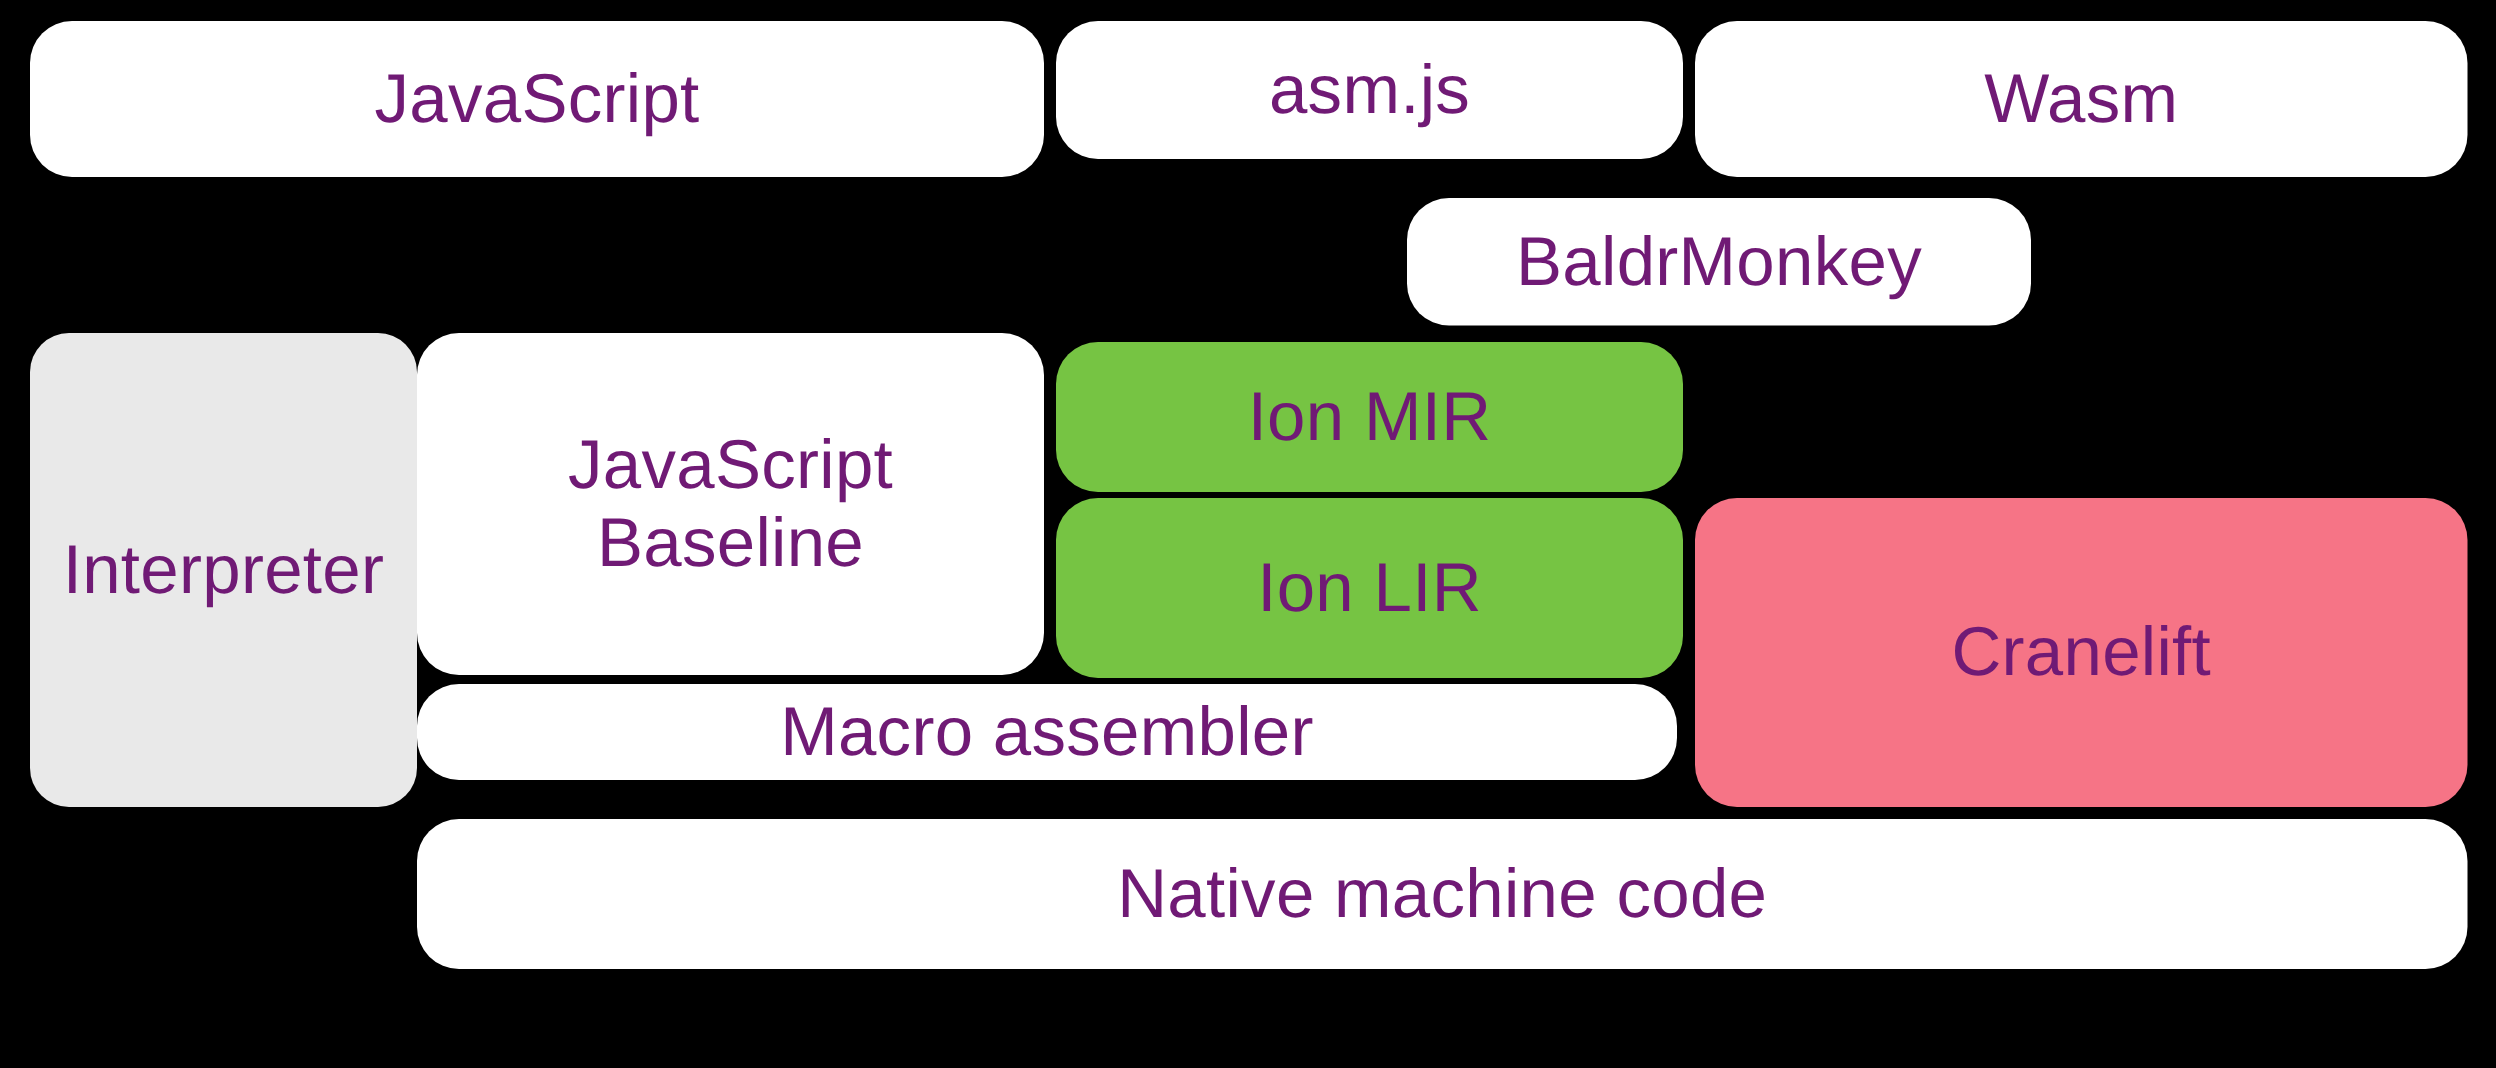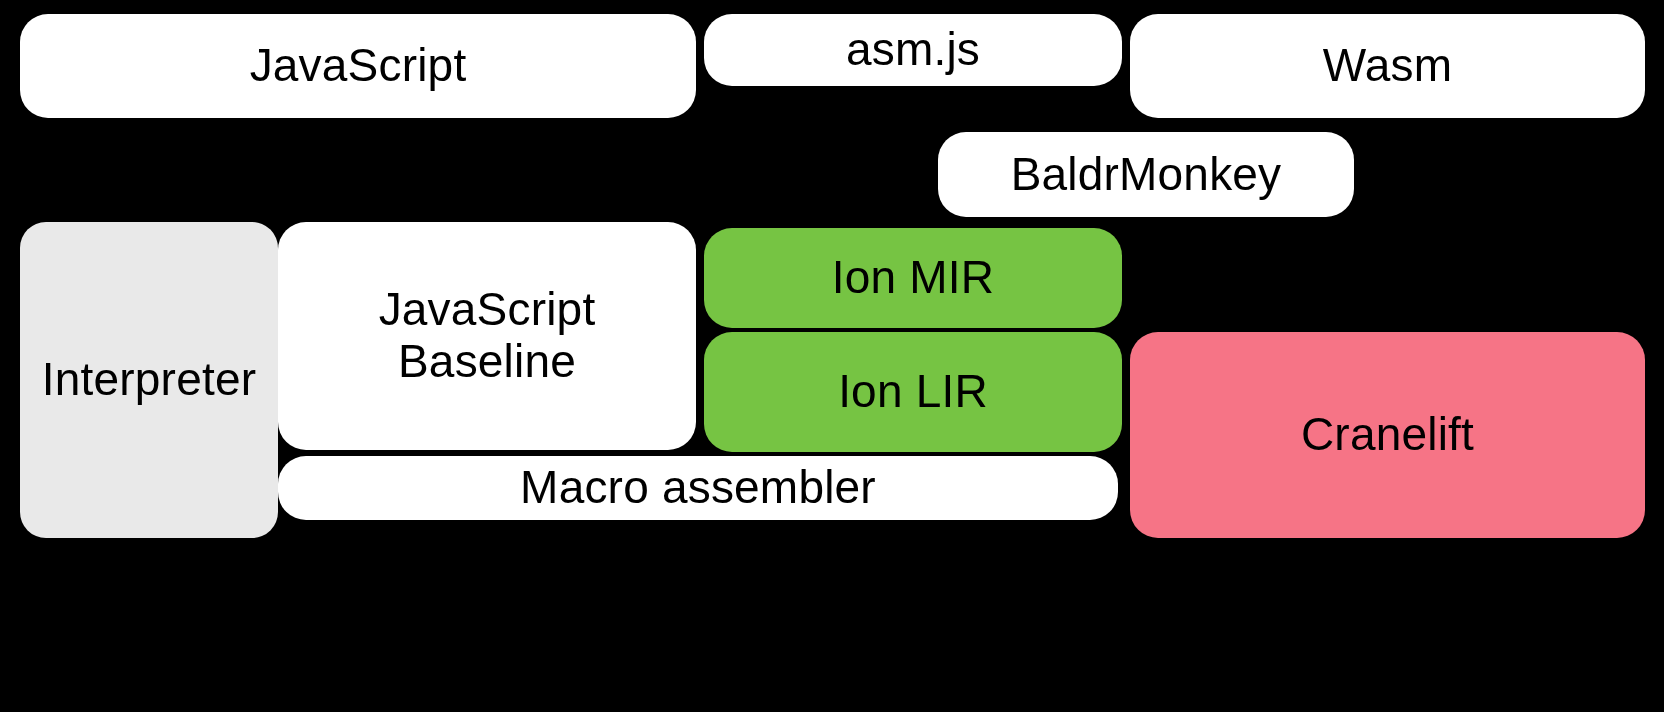--- a/index.html
+++ b/index.html
@@ -18,36 +18,36 @@
     background: #000000;
     overflow: hidden;
   }
   .node {
     position: absolute;
     display: flex;
     align-items: center;
     justify-content: center;
     text-align: center;
     border-radius: 28px;
-    color: #000000;
+    color: #701a75;
     font-size: 46px;
     line-height: 1.12;
     letter-spacing: 0.2px;
     box-sizing: border-box;
     padding: 2px 10px;
     white-space: pre-line;
   }
   .fill-white { background: #ffffff; }
   .fill-grey  { background: #e9e9e9; }
   .fill-green { background: #76c443; }
   .fill-pink  { background: #f67486; }
 
   
   #n-javascript      { left:20px;   top:14px;  width:676px; height:104px; }
-  #n-asmjs           { left:704px;  top:14px;  width:418px; height:72px; }
+  #n-asmjs           { left:704px;  top:14px;  width:418px; height:92px; }
   #n-wasm            { left:1130px; top:14px;  width:515px; height:104px; }
 
   
   #n-js-bytecode     { left:20px;   top:122px; width:890px; height:92px; }
   #n-baldrmonkey     { left:918px;  top:132px; width:416px; height:85px;margin-left:20px; }
 
   
   #n-interpreter     { left:20px;   top:222px; width:258px; height:316px; border-radius:26px; }
   #n-js-baseline     { left:278px;  top:222px; width:418px; height:228px; }
   #n-ion-mir         { left:704px;  top:228px; width:418px; height:100px; }
@@ -78,14 +78,15 @@
 Baseline</div>
 
   <div class="node fill-green" id="n-ion-mir">Ion MIR</div>
 
   <div class="node fill-green" id="n-ion-lir">Ion LIR</div>
 
   <div class="node fill-white" id="n-macro-assembler">Macro assembler</div>
 
   <div class="node fill-pink" id="n-cranelift">Cranelift</div>
 
+  <div class="node fill-white" id="n-native-code">Native machine code</div>
 
 </div>
 
 </body></html>

